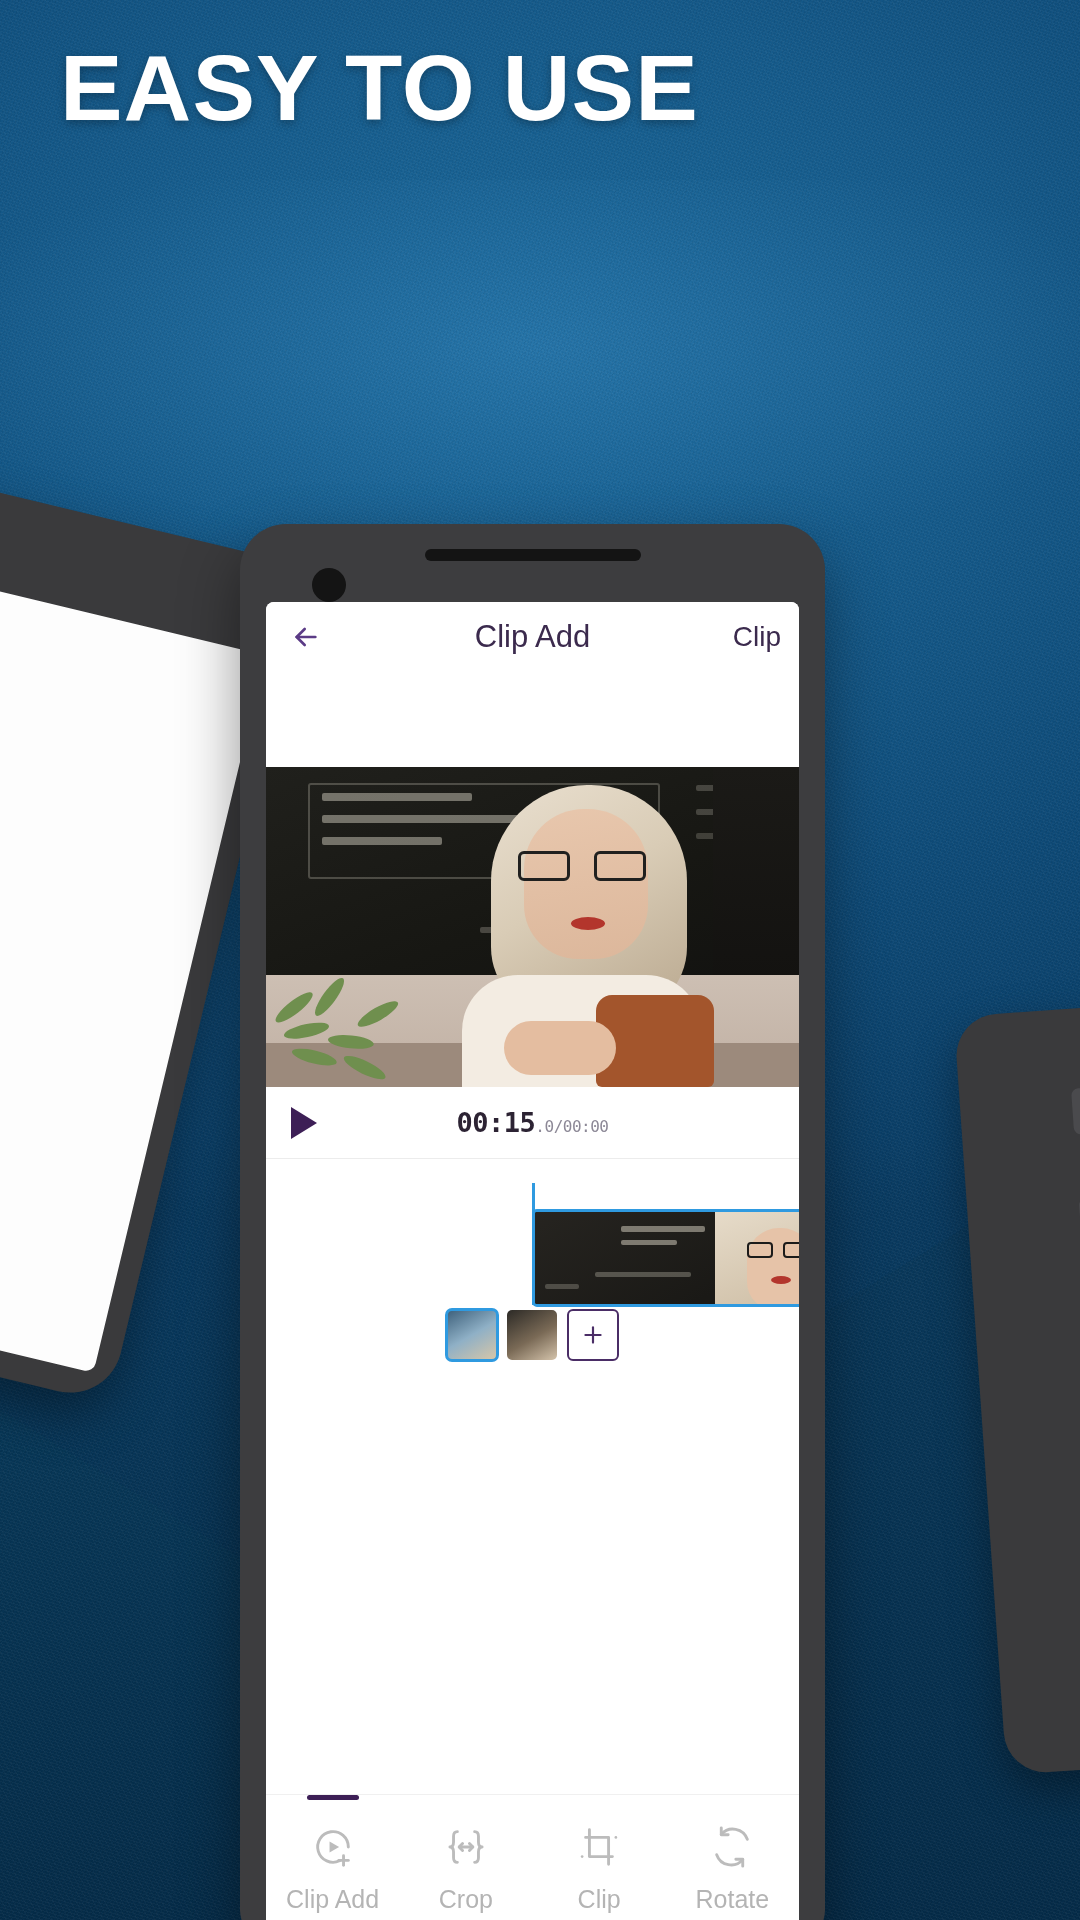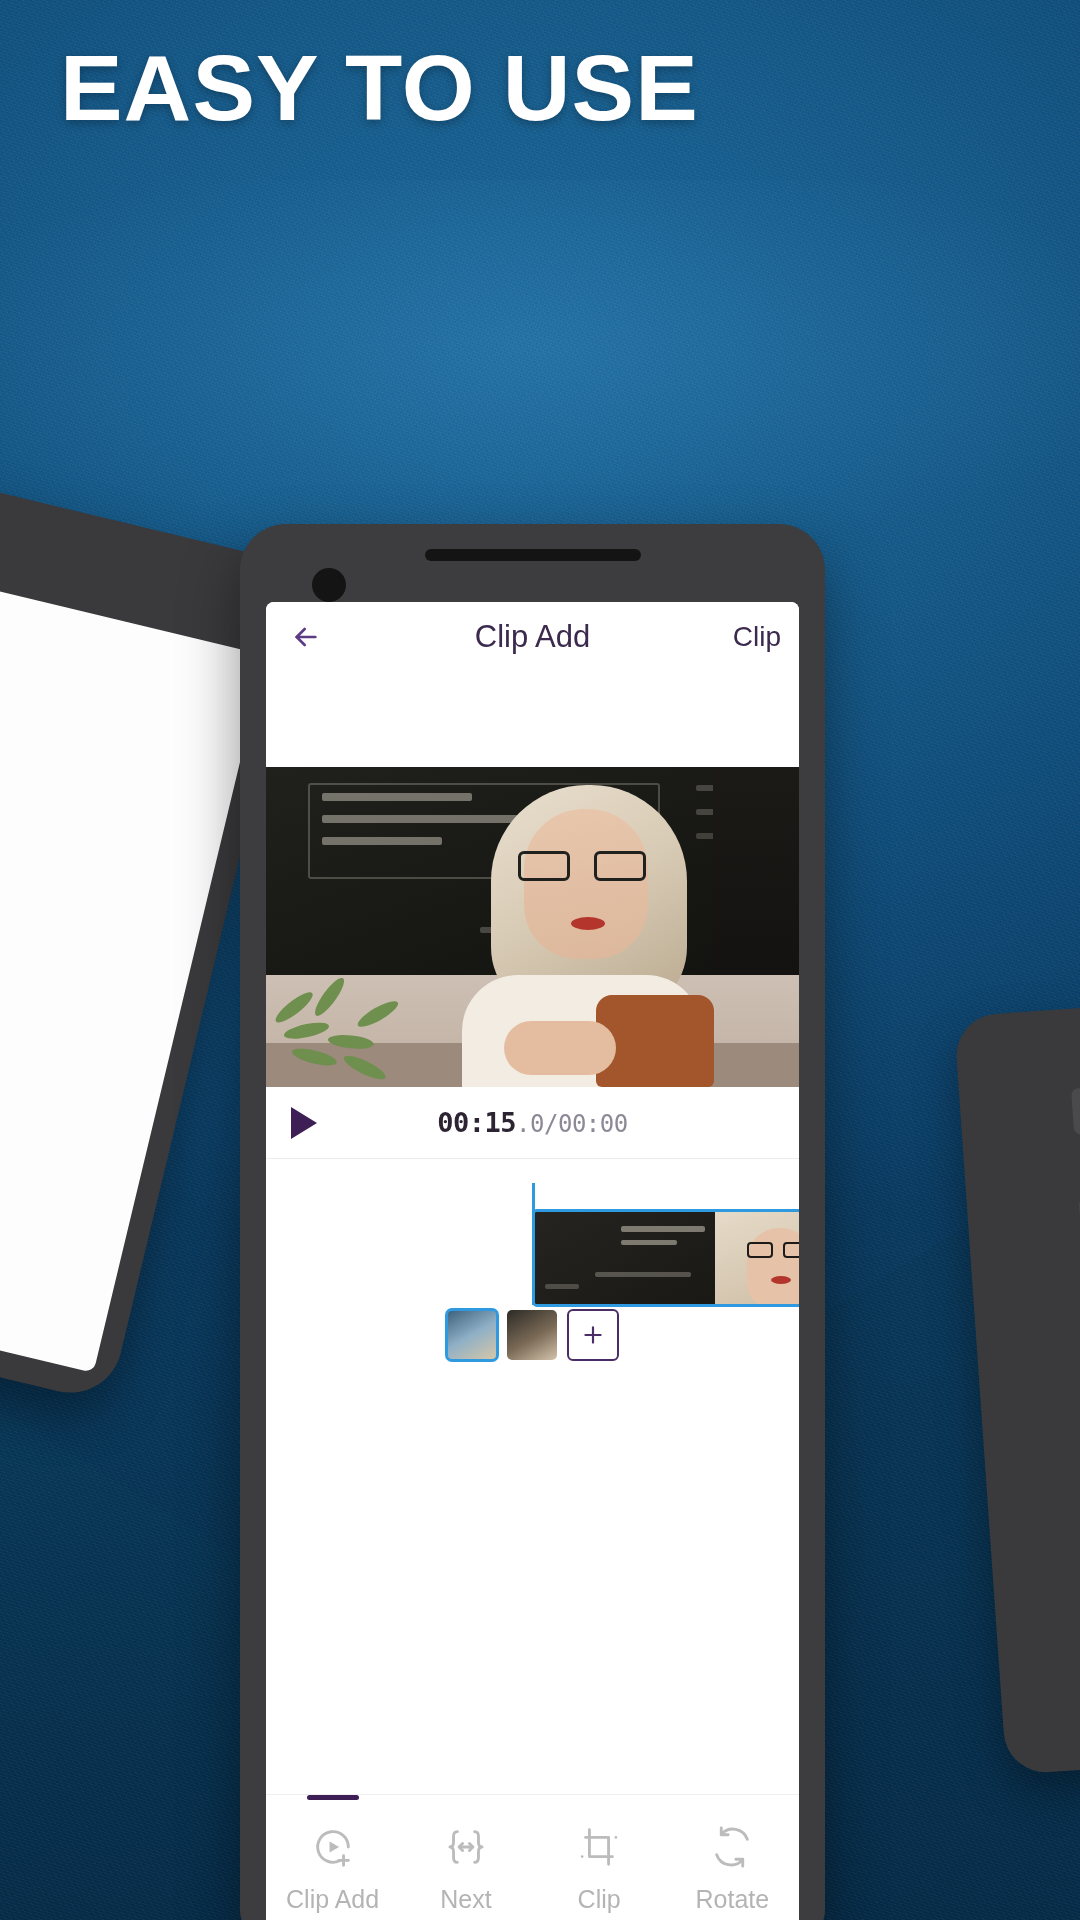--- a/index.html
+++ b/index.html
@@ -239,21 +239,21 @@
     border-left:26px solid #3d1f56;
     border-top:16px solid transparent;
     border-bottom:16px solid transparent;
   }
   #time-wrap {
     position:absolute; left:0; right:0; text-align:center;
     pointer-events:none;
     font-family:"DejaVu Sans Mono", monospace;
   }
   #time-main { font-size:27px; font-weight:700; color:#2c2333; letter-spacing:-.5px; }
-  #time-sub  { font-size:24px; font-weight:400; color:#8c8896; letter-spacing:-.5px; }
+  #time-sub  { font-size:16px; font-weight:400; color:#8c8896; letter-spacing:-.5px; }
 
   
   #timeline {
     position:relative;
     height:230px;
     background:#ffffff;
   }
   #playhead {
     position:absolute; left:266px; top:24px;
     width:3px; height:122px;
@@ -478,21 +478,21 @@
       <div class="tool">
         <div class="ico">
           <svg viewBox="0 0 24 24" width="46" height="46" fill="none" stroke="#bcbcbc" stroke-width="1.5" stroke-linecap="round" stroke-linejoin="round">
             <path d="M7.5 4c-1.5 0-2 1-2 2.4v3C5.5 11 4.8 12 3.6 12c1.2 0 1.9 1 1.9 2.6v3C5.5 19 6 20 7.5 20"></path>
             <path d="M16.5 4c1.5 0 2 1 2 2.4v3c0 1.6.7 2.6 1.9 2.6-1.2 0-1.9 1-1.9 2.6v3c0 1.4-.5 2.4-2 2.4"></path>
             <path d="M8.6 12h6.8"></path>
             <path d="M10.2 10.2L8.4 12l1.8 1.8"></path>
             <path d="M13.8 10.2L15.6 12l-1.8 1.8"></path>
           </svg>
         </div>
-        <div class="lbl">Next</div>
+        <div class="lbl">Crop</div>
       </div>
 
       <div class="tool">
         <div class="ico">
           <svg viewBox="0 0 24 24" width="46" height="46" fill="none" stroke="#bcbcbc" stroke-width="1.5" stroke-linecap="round" stroke-linejoin="round">
             <path d="M7 3v14h12"></path>
             <path d="M17 21V7H5"></path>
             <circle cx="3.2" cy="17" r=".7" fill="#bcbcbc" stroke="none"></circle>
             <circle cx="20.8" cy="7" r=".7" fill="#bcbcbc" stroke="none"></circle>
           </svg>

